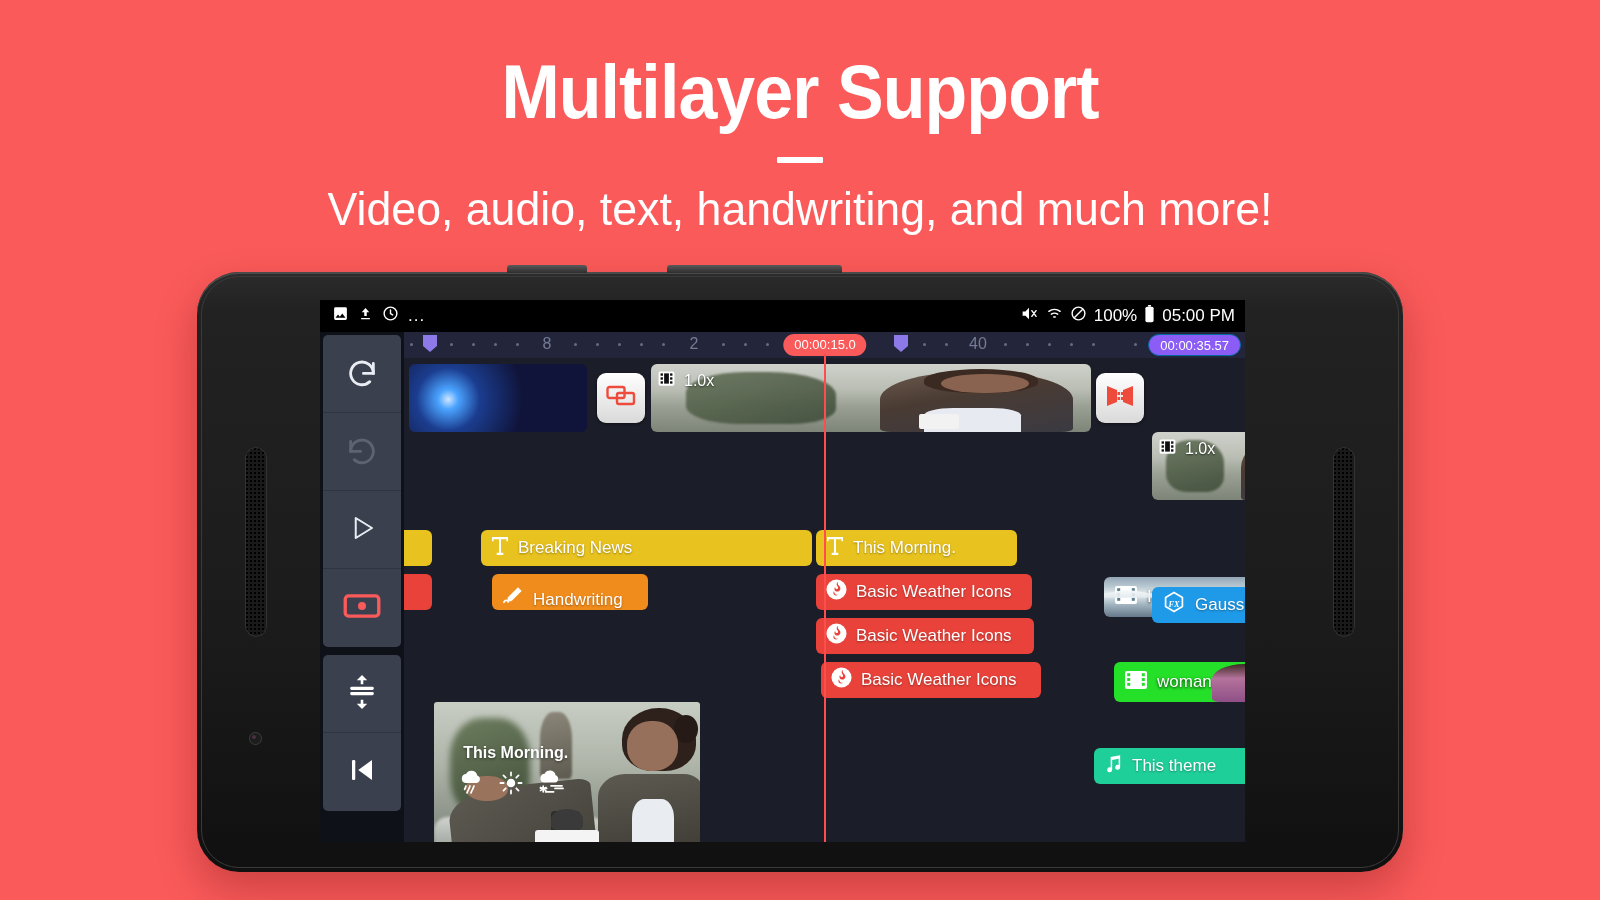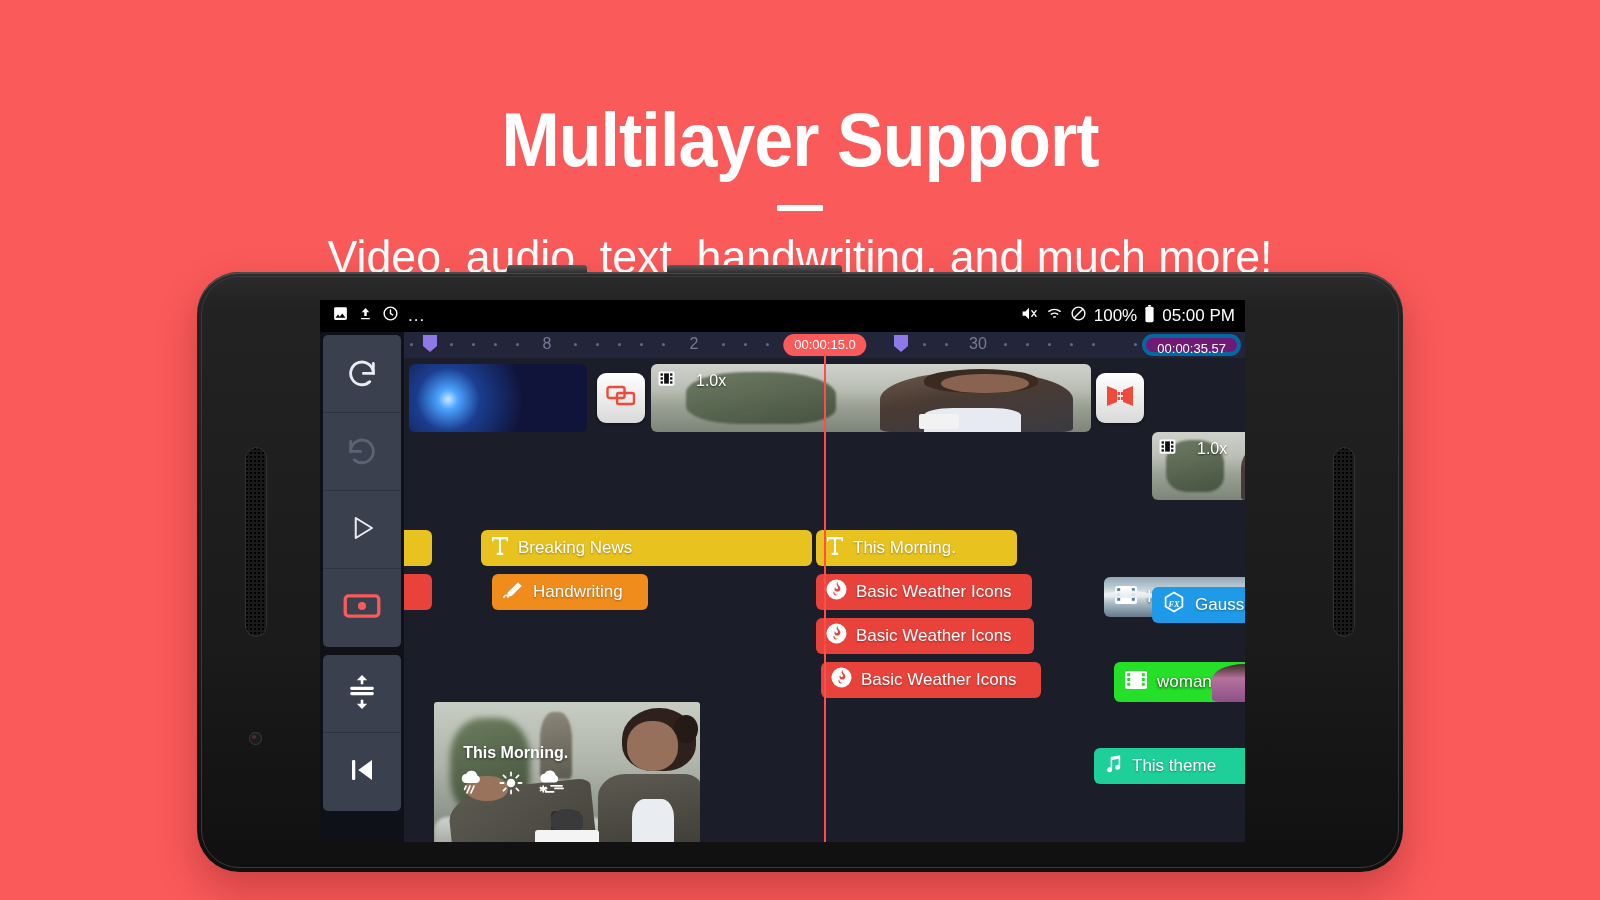--- a/index.html
+++ b/index.html
@@ -4,21 +4,21 @@
 <style>
   * { margin:0; padding:0; box-sizing:border-box; }
   html, body { width:1600px; height:900px; overflow:hidden; }
   body {
     background:#fa5a5a;
     font-family:"Liberation Sans", sans-serif;
     position:relative;
   }
 
   
-  .promo { position:absolute; top:0; left:0; width:1600px; text-align:center;margin-top:48px; }
+  .promo { position:absolute; top:0; left:0; width:1600px; text-align:center; }
   .promo-title {
     font-size:76px; font-weight:bold; color:#ffffff;
     letter-spacing:-1px; margin-top:48px;
     font-family:"Liberation Sans Narrow","Liberation Sans", sans-serif;
     transform:scaleX(0.92); transform-origin:center;
   }
   .promo-rule {
     width:46px; height:6px; background:#ffffff; margin:22px auto 18px auto;
     border-radius:1px;
   }
@@ -117,21 +117,21 @@
     position:absolute; top:2px; width:16px; height:19px; transform:translateX(-50%);
   }
   .pin svg { display:block; }
 
   .time-badge {
     position:absolute; top:2px; height:22px; line-height:22px;
     border-radius:11px; font-size:13px; color:#fff; padding:0 11px;
     white-space:nowrap; font-weight:normal;
   }
   .time-badge.play { background:#fb5a5a; transform:translateX(-50%); }
-  .time-badge.total { background:#701a75; border:4px solid #0369a1; }
+  .time-badge.total { background:#8b5cf6; border:1px solid #0369a1; }
 
   .playhead {
     position:absolute; top:22px; bottom:0; width:2px; background:#ff4d4d; z-index:9;
   }
 
   .tracks { position:absolute; top:26px; left:0; right:0; bottom:0; }
   .clip { position:absolute; border-radius:6px; overflow:hidden; }
 
   
   .thumb-space {
@@ -183,38 +183,38 @@
     opacity:.9;
   }
   .thumb-green { background:#25e028; position:relative; }
   .thumb-green::after{
     content:""; position:absolute; right:18%; top:6%; width:36%; height:94%;
     background:linear-gradient(180deg,#3c2a22 0%,#b4739c 38%,#8e4f86 100%);
     border-radius:42% 42% 10% 10%;
   }
 
   .speed-badge {
-    position:absolute; left:6px; top:5px; display:flex; align-items:center; gap:20px;
+    position:absolute; left:6px; top:5px; display:flex; align-items:center; gap:8px;
     color:#fff; font-size:16px; text-shadow:0 1px 2px rgba(0,0,0,.6);
   }
 
   .trans-btn {
     position:absolute; border-radius:9px;
     background:linear-gradient(180deg,#ffffff,#d9d9d9);
     display:flex; align-items:center; justify-content:center;
     box-shadow:0 1px 3px rgba(0,0,0,.5);
   }
 
   .layer {
     position:absolute; display:flex; align-items:center; gap:9px;
     padding:0 10px; border-radius:6px; color:#fff; font-size:17px;
     white-space:nowrap; overflow:hidden;
   }
   .layer.text   { background:#e8c21f; }
-  .layer.hand   { background:#f08c1c; }
+  .layer.hand   { background:#f08c1c;align-items:flex-end; }
   .layer.sticker{ background:#e8423a; }
   .layer.fx     { background:#1f9ae8; }
   .layer.audio  { background:#1fcf9a; }
   .layer.media  { color:#fff; }
   .layer-label { text-shadow:0 1px 2px rgba(0,0,0,.35); }
   .media-label { text-shadow:0 1px 3px rgba(0,0,0,.85); font-size:17px; }
 
   .preview {
     position:absolute; border-radius:3px; overflow:hidden;
     background:linear-gradient(180deg,#c8cdc4 0%,#aeb4a8 40%,#8e958a 70%,#6e766c 100%);
@@ -411,21 +411,21 @@
           <div class="ruler-tick" style="left:236px"></div>
           <div class="ruler-tick" style="left:258px"></div>
           <div class="ruler-num" style="left:290px">2</div>
           <div class="ruler-tick" style="left:318px"></div>
           <div class="ruler-tick" style="left:340px"></div>
           <div class="ruler-tick" style="left:362px"></div>
           <div class="ruler-tick" style="left:384px"></div>
           <div class="ruler-tick" style="left:497px"></div>
           <div class="ruler-tick" style="left:519px"></div>
           <div class="ruler-tick" style="left:541px"></div>
-          <div class="ruler-num" style="left:574px">30</div>
+          <div class="ruler-num" style="left:574px">40</div>
           <div class="ruler-tick" style="left:600px"></div>
           <div class="ruler-tick" style="left:622px"></div>
           <div class="ruler-tick" style="left:644px"></div>
           <div class="ruler-tick" style="left:666px"></div>
           <div class="ruler-tick" style="left:688px"></div>
           <div class="ruler-tick" style="left:730px"></div>
 
           <div class="pin" style="left:26px">
             <svg width="16" height="19" viewBox="0 0 16 19">
                 <path d="M1 1h14v11l-7 6-7-6z" fill="#8d7ae8"></path>

